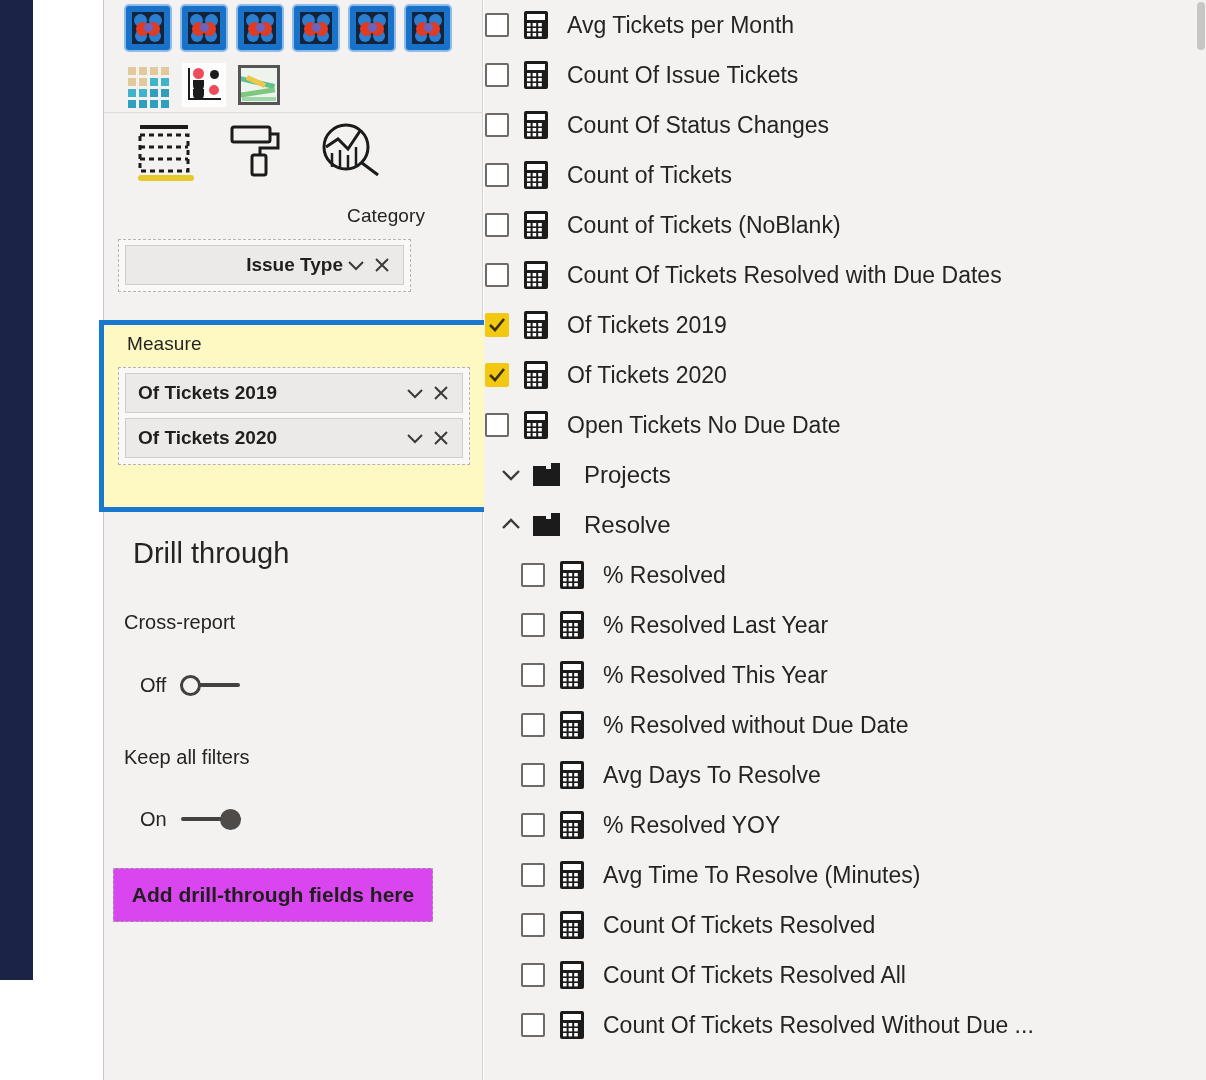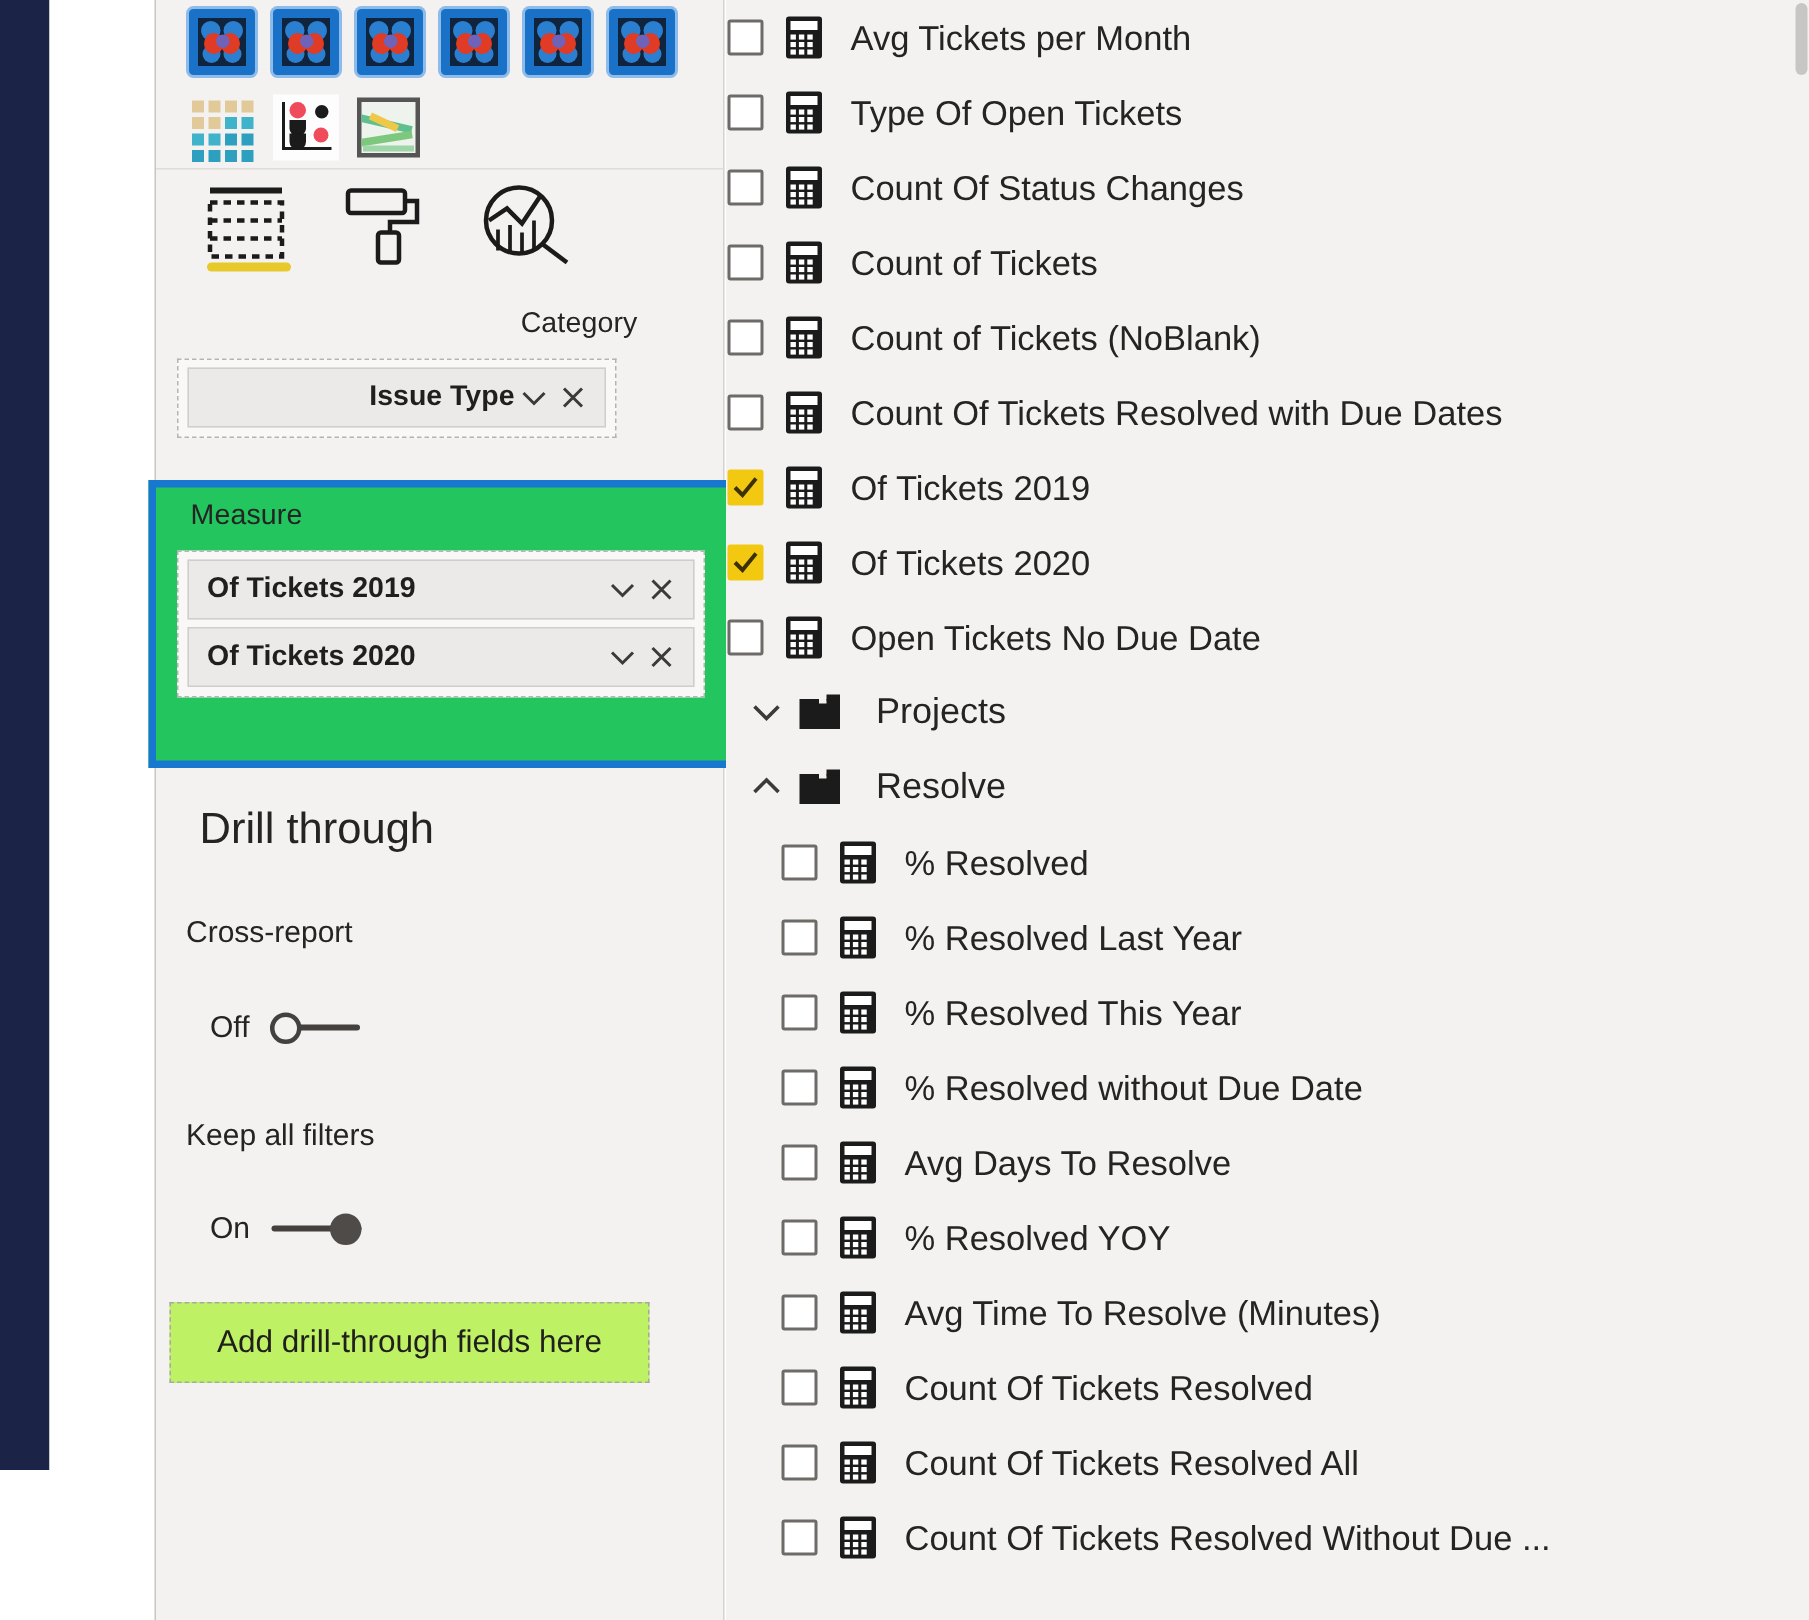--- a/index.html
+++ b/index.html
@@ -108,21 +108,21 @@
   .pill-btn { width: 26px; height: 26px; display: flex; align-items: center; justify-content: center; cursor: pointer; }
 
   
   .well-category { position: absolute; left: 104px; top: 205px; width: 321px; text-align: right; }
   .well-category .well-label { margin-left: 24px; }
   .well-category .dropzone { margin: 12px 14px 0 14px; }
 
   
   .highlight-box {
     position: absolute; left: 99px; top: 320px; width: 390px; height: 192px;
-    border: 5px solid #1878d0; background: #22c55e;
+    border: 5px solid #1878d0; background: #fef9c3;
   }
   .well-measure { position: absolute; left: 0; top: 0; right: 0; padding: 8px 14px 0 14px; }
   .well-measure .well-label { margin-left: 9px; }
   .well-measure .dropzone { margin-top: 12px; }
 
   
   .drill-title { position: absolute; left: 133px; top: 537px; font-size: 29px; color: #252423; }
   .drill-sub1 { position: absolute; left: 124px; top: 611px; font-size: 20px; color: #252423; }
   .drill-sub2 { position: absolute; left: 124px; top: 746px; font-size: 20px; color: #252423; }
 
@@ -131,23 +131,23 @@
   .toggle-row.t2 { left: 140px; top: 806px; }
   .toggle-label { font-size: 20px; color: #252423; }
   .switch { position: relative; width: 60px; height: 26px; cursor: pointer; }
   .switch .track { position: absolute; top: 11px; left: 0; width: 60px; height: 4px; background: #44403e; border-radius: 2px; }
   .switch .knob { position: absolute; top: 3px; width: 21px; height: 21px; border-radius: 50%; }
   .switch.off .knob { left: 0; background: #f3f2f1; border: 3px solid #44403e; }
   .switch.on .knob { right: 0; background: #4f4b48; border: 3px solid #4f4b48; }
 
   .drill-drop {
     position: absolute; left: 113px; top: 868px; width: 320px; height: 54px;
-    border: 1px dashed #a9a7a5; background: #bef264;
+    border: 1px dashed #a9a7a5; background: #d946ef;
     display: flex; align-items: center; justify-content: center;
-    font-size: 21px; color: #201f1e; cursor: pointer;
+    font-size: 21px; color: #201f1e; cursor: pointer; font-weight: bold;
   }
 
   
   .fields-pane {
     position: absolute; left: 484px; top: 0; width: 722px; height: 1080px;
     background: #f3f2f1; overflow: hidden;
   }
   .field-row { display: flex; align-items: center; height: 50px; cursor: pointer; }
   .field-row .chk {
     width: 24px; height: 24px; border: 2px solid #6d6a67; background: #ffffff;
@@ -438,21 +438,21 @@
               <rect x="4" y="13" width="3.6" height="3.4" fill="#ffffff"></rect>
               <rect x="9.6" y="13" width="3.6" height="3.4" fill="#ffffff"></rect>
               <rect x="15.2" y="13" width="3.6" height="3.4" fill="#ffffff"></rect>
               <rect x="4" y="18" width="3.6" height="3.4" fill="#ffffff"></rect>
               <rect x="9.6" y="18" width="3.6" height="3.4" fill="#ffffff"></rect>
               <rect x="15.2" y="18" width="3.6" height="3.4" fill="#ffffff"></rect>
               <rect x="4" y="23" width="3.6" height="3.4" fill="#ffffff"></rect>
               <rect x="9.6" y="23" width="3.6" height="3.4" fill="#ffffff"></rect>
               <rect x="15.2" y="23" width="3.6" height="3.4" fill="#ffffff"></rect>
             </svg></span>
-          <span class="field-label">Type Of Open Tickets</span>
+          <span class="field-label">Count Of Issue Tickets</span>
         </div>
         <div class="field-row lvl-root">
           <span class="chk"></span>
           <span class="measure-glyph"><svg width="26" height="30" viewBox="0 0 26 30">
               <rect x="1" y="1" width="24" height="28" rx="2" fill="#1b1b1b"></rect>
               <rect x="4" y="4" width="18" height="6" fill="#ffffff"></rect>
               <rect x="4" y="13" width="3.6" height="3.4" fill="#ffffff"></rect>
               <rect x="9.6" y="13" width="3.6" height="3.4" fill="#ffffff"></rect>
               <rect x="15.2" y="13" width="3.6" height="3.4" fill="#ffffff"></rect>
               <rect x="4" y="18" width="3.6" height="3.4" fill="#ffffff"></rect>

